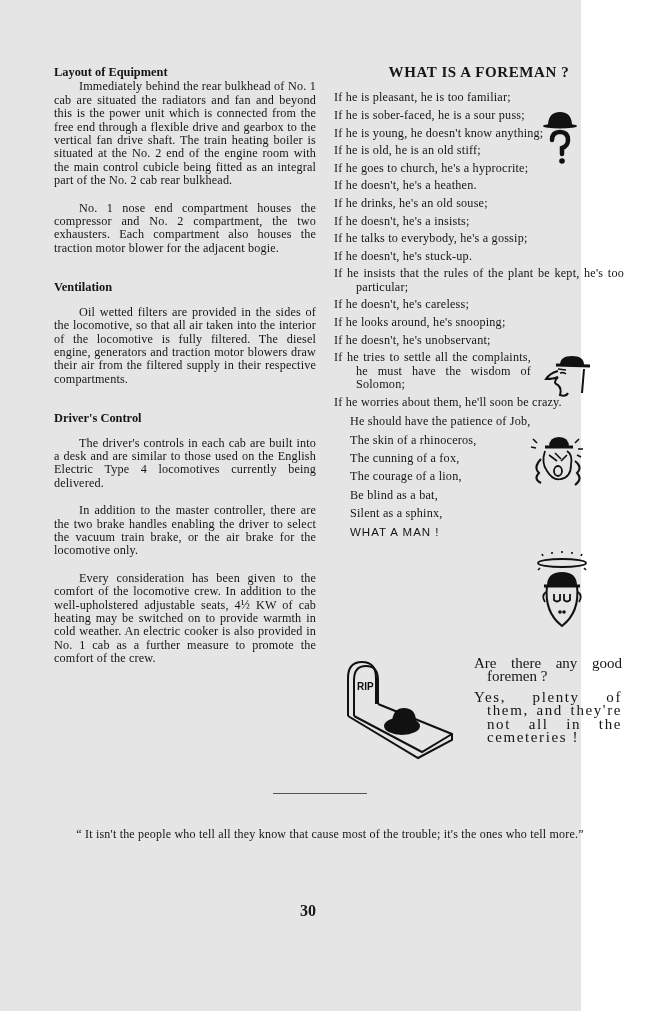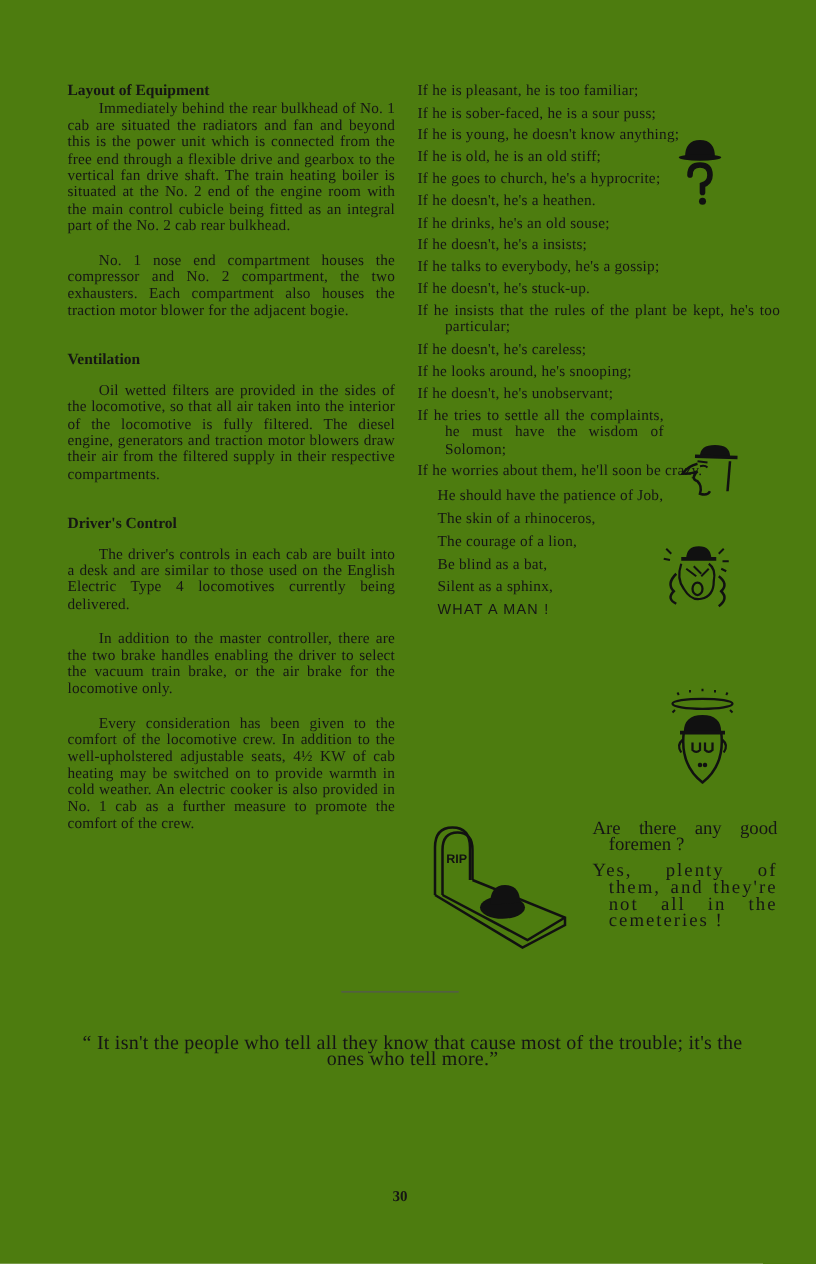--- a/index.html
+++ b/index.html
@@ -1,18 +1,18 @@
 <!DOCTYPE html>
 <html><head>
 <meta charset="utf-8">
 <style>
   html, body { margin: 0; padding: 0; background: #ffffff; }
   body { width: 653px; height: 1011px; position: relative; overflow: hidden;
          font-family: "Liberation Serif", "DejaVu Serif", serif; color: #151515; }
-  .page { position: absolute; left: 0; top: 0; width: 653px; height: 1011px; background: #4d7c0f; text-decoration: underline; }
+  .page { position: absolute; left: 0; top: 0; width: 581px; height: 1011px; background: #e5e5e5; }
 
   
   .left-col { position: absolute; left: 54px; top: 66px; width: 262px; font-size: 12.2px; line-height: 13.4px; }
   .sec-title { font-weight: bold; font-size: 12.4px; margin: 0 0 1px 0; }
   .para { text-align: justify; text-indent: 25px; margin: 0; letter-spacing: 0.15px; }
   .gap-sm { height: 14px; }
   .gap-lg { height: 26px; }
 
   
   .right-col { position: absolute; left: 334px; top: 66px; width: 290px; font-size: 12.2px; line-height: 13.4px; }
@@ -23,22 +23,22 @@
   .pl.narrow3 { width: 175px; text-align: justify; }
   .sl { margin: 0 0 5px 16px; letter-spacing: 0.2px; }
   .shout { font-family: "Liberation Sans", sans-serif; font-size: 11.5px; letter-spacing: 1px; }
 
   .illus { position: absolute; }
   .answer { position: absolute; left: 474px; top: 657px; width: 148px; font-size: 15px; line-height: 13.4px; }
   .answer p { margin: 0 0 7px 0; padding-left: 13px; text-indent: -13px; text-align: justify; }
   .answer .yes { letter-spacing: 1.6px; }
 
   .rule { position: absolute; left: 273px; top: 793px; width: 94px; height: 1px; background: #555; }
-  .quote { position: absolute; left: 62px; top: 828px; width: 536px; text-align: center; font-size: 16px; line-height: 13.4px; letter-spacing: 0.2px; }
-  .page-num { position: absolute; left: 300px; top: 902px; width: 40px; text-align: center; font-size: 12px; font-weight: bold; margin-top: 48px; }
+  .quote { position: absolute; left: 62px; top: 828px; width: 536px; text-align: center; font-size: 12px; line-height: 13.4px; letter-spacing: 0.2px; }
+  .page-num { position: absolute; left: 300px; top: 902px; width: 40px; text-align: left; font-size: 16px; font-weight: bold; }
 </style>
 </head>
 <body>
 
 <div class="page">
 
   <div class="left-col">
     <h3 class="sec-title">Layout of Equipment</h3>
     <p class="para">Immediately behind the rear bulkhead of No. 1 cab are situated the radiators and fan and beyond this is the power unit which is connected from the free end through a flexible drive and gearbox to the vertical fan drive shaft. The train heating boiler is situated at the No. 2 end of the engine room with the main control cubicle being fitted as an integral part of the No. 2 cab rear bulkhead.</p>
     <div class="gap-sm"></div>
@@ -53,39 +53,41 @@
     <h3 class="sec-title">Driver's Control</h3>
     <div style="height:10px"></div>
     <p class="para">The driver's controls in each cab are built into a desk and are similar to those used on the English Electric Type 4 locomotives currently being delivered.</p>
     <div class="gap-sm"></div>
     <p class="para">In addition to the master controller, there are the two brake handles enabling the driver to select the vacuum train brake, or the air brake for the locomotive only.</p>
     <div class="gap-sm"></div>
     <p class="para">Every consideration has been given to the comfort of the locomotive crew. In addition to the well-upholstered adjustable seats, 4½ KW of cab heating may be switched on to provide warmth in cold weather. An electric cooker is also provided in No. 1 cab as a further measure to promote the comfort of the crew.</p>
   </div>
 
   <div class="right-col">
+    <h2 class="poem-title">WHAT IS A FOREMAN ?</h2>
     <p class="pl narrow1">If he is pleasant, he is too familiar;</p>
     <p class="pl narrow1">If he is sober-faced, he is a sour puss;</p>
     <p class="pl narrow1">If he is young, he doesn't know anything;</p>
     <p class="pl">If he is old, he is an old stiff;</p>
     <p class="pl">If he goes to church, he's a hyprocrite;</p>
     <p class="pl">If he doesn't, he's a heathen.</p>
     <p class="pl">If he drinks, he's an old souse;</p>
     <p class="pl">If he doesn't, he's a insists;</p>
     <p class="pl">If he talks to everybody, he's a gossip;</p>
     <p class="pl">If he doesn't, he's stuck-up.</p>
     <p class="pl" style="text-align:justify">If he insists that the rules of the plant be kept, he's too particular;</p>
     <p class="pl">If he doesn't, he's careless;</p>
     <p class="pl narrow2">If he looks around, he's snooping;</p>
     <p class="pl narrow2">If he doesn't, he's unobservant;</p>
     <p class="pl narrow3">If he tries to settle all the complaints, he must have the wisdom of Solomon;</p>
     <p class="pl">If he worries about them, he'll soon be crazy.</p>
     <div style="height:2px"></div>
     <p class="sl">He should have the patience of Job,</p>
     <p class="sl">The skin of a rhinoceros,</p>
+    <p class="sl">The cunning of a fox,</p>
     <p class="sl">The courage of a lion,</p>
     <p class="sl">Be blind as a bat,</p>
     <p class="sl">Silent as a sphinx,</p>
     <p class="sl shout">WHAT A MAN !</p>
   </div>
 
   <svg class="illus" style="left:538px; top:110px" width="44" height="56" viewBox="0 0 44 56">
     <path d="M10 16 Q10 2 22 2 Q34 2 34 16 Z" fill="#111"></path>
     <ellipse cx="22" cy="16" rx="17" ry="2.5" fill="#111"></ellipse>
     <path d="M14 30 Q14 22 22 22 Q30 22 30 30 Q30 36 24 38 L24 44" stroke="#111" stroke-width="4.5" fill="none" stroke-linecap="round"></path>

